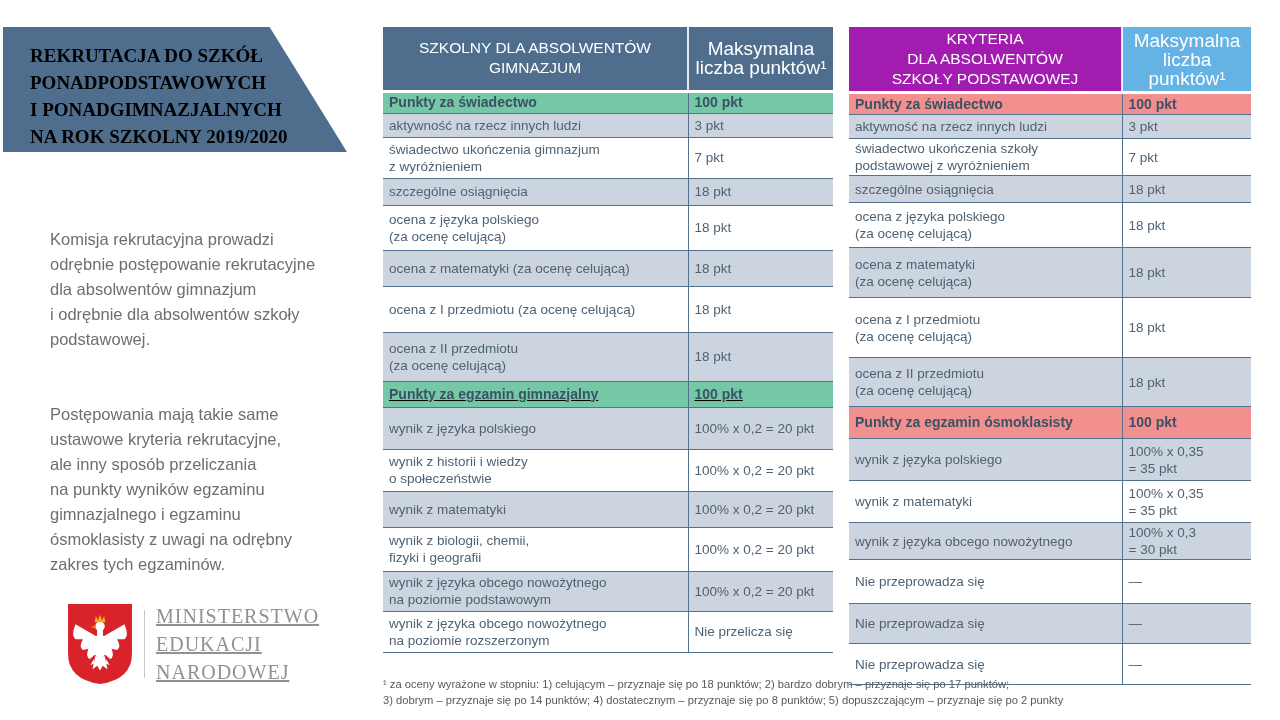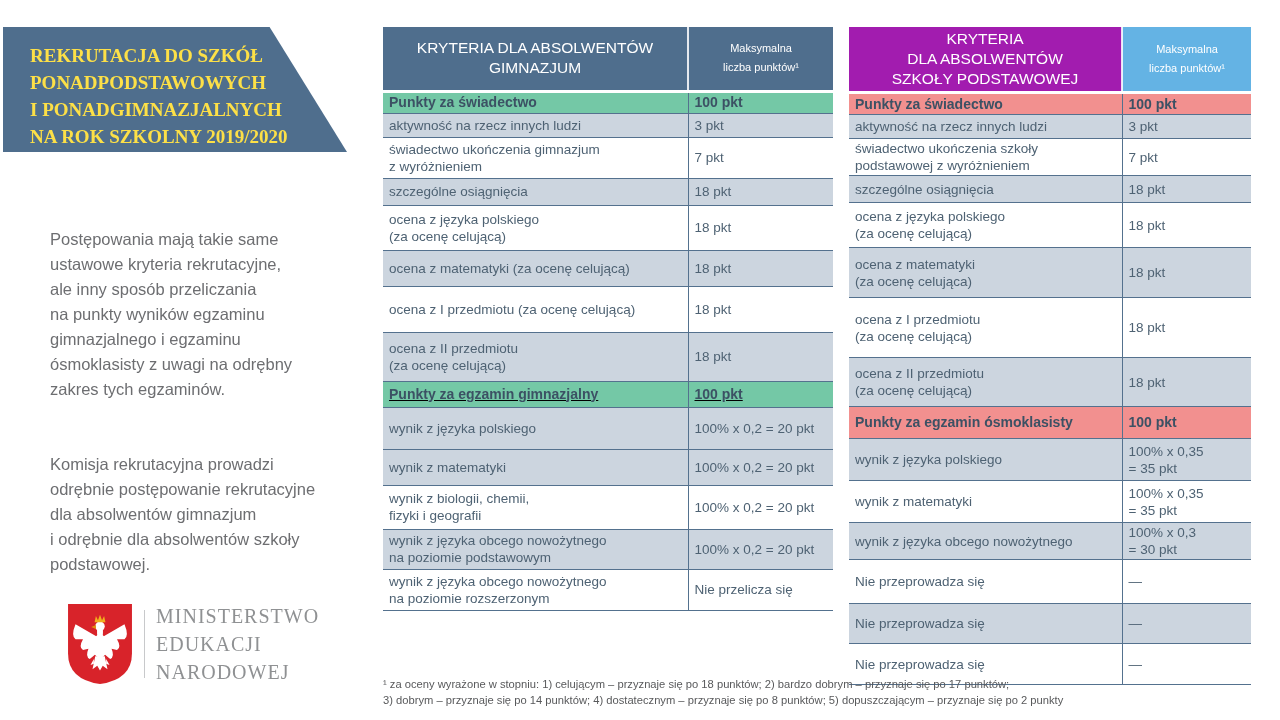--- a/index.html
+++ b/index.html
@@ -17,21 +17,21 @@
     position: absolute; left: 3px; top: 27px;
     width: 344px; height: 125px;
     background: var(--banner-bg, #4f6e8d);
     clip-path: polygon(0 0, 77.5% 0, 100% 100%, 0 100%);
   }
   .banner-text {
     padding: 15px 0 0 27px;
     font-family: "Liberation Serif", serif;
     font-weight: bold;
     font-size: 19px; line-height: 27px;
-    color: #fde047;
+    color: #000000;
     white-space: pre-line;
   }
 
   
   .intro {
     position: absolute; left: 50px; top: 202px; width: 320px;
     color: #6d6e71;
     font-size: 16.5px; line-height: 25px;
     white-space: pre-line;
   }
@@ -50,21 +50,21 @@
   table.crit th {
     color: #ffffff;
     font-weight: normal;
     text-align: center;
     vertical-align: middle;
     white-space: pre-line;
     border-bottom: 3px solid #ffffff;
     padding: 2px 4px;
   }
   table.crit th.h-label { font-size: 15.5px; line-height: 20px; }
-  table.crit th.h-value { font-size: 11px; line-height: 19px;
+  table.crit th.h-value { font-size: 19px; line-height: 19px;
     border-left: 2px solid rgba(255,255,255,0.85); }
 
   table.crit td {
     text-align: left;
     vertical-align: middle;
     white-space: pre-line;
     color: var(--body-text, #4e6273);
     font-size: 13.5px; line-height: 17px;
     border-bottom: 1px solid var(--row-border, #54718e);
     padding: 1px 6px;
@@ -89,58 +89,59 @@
   
   .logo { position: absolute; left: 66px; top: 601px; display: flex; align-items: center; }
   .shield { width: 68px; height: 86px; flex: 0 0 auto; }
   .logo-divider { width: 1px; height: 68px; background: #c8c9cb; margin: 0 11px 0 10px; }
   .ministry-name {
     font-family: "Liberation Serif", serif;
     font-size: 20px; line-height: 28px;
     letter-spacing: 1px;
     color: #8f9193;
     white-space: pre-line;
+    text-decoration: underline;
   }
 </style>
 </head>
 <body>
 
 <div class="page">
 
   <div class="banner">
     <div class="banner-text">REKRUTACJA DO SZKÓŁ
 PONADPODSTAWOWYCH
 I PONADGIMNAZJALNYCH
 NA ROK SZKOLNY 2019/2020</div>
   </div>
 
   <div class="intro">
+    <p>Komisja rekrutacyjna prowadzi
+odrębnie postępowanie rekrutacyjne
+dla absolwentów gimnazjum
+i odrębnie dla absolwentów szkoły
+podstawowej.</p>
     <p>Postępowania mają takie same
 ustawowe kryteria rekrutacyjne,
 ale inny sposób przeliczania
 na punkty wyników egzaminu
 gimnazjalnego i egzaminu
 ósmoklasisty z uwagi na odrębny
 zakres tych egzaminów.</p>
-    <p>Komisja rekrutacyjna prowadzi
-odrębnie postępowanie rekrutacyjne
-dla absolwentów gimnazjum
-i odrębnie dla absolwentów szkoły
-podstawowej.</p>
   </div>
 
   <div class="tbl-wrap gim">
       <table class="crit">
         <colgroup>
           <col class="c1">
           <col class="c2">
         </colgroup>
         <thead>
           <tr style="height: 64px;">
-            <th class="h-label" style="background: rgb(79, 110, 141);">KRYTERIA DLA ABSOLWENTÓW
+            <th class="h-label" style="background: rgb(79, 110, 141);">SZKOLNY DLA ABSOLWENTÓW
 GIMNAZJUM</th>
             <th class="h-value" style="background: rgb(79, 110, 141);">Maksymalna
 liczba punktów¹</th>
           </tr>
         </thead>
         <tbody>
           <tr class="row-section" style="height: 22px;">
             <td class="c-label" style="background: rgb(116, 200, 166);">Punkty za świadectwo</td>
             <td class="c-value" style="background: rgb(116, 200, 166);">100 pkt</td>
           </tr>
@@ -174,20 +175,25 @@
             <td class="c-label">ocena z II przedmiotu
 (za ocenę celującą)</td>
             <td class="c-value">18 pkt</td>
           </tr>
           <tr class="row-section" style="height: 26px; text-decoration: underline;">
             <td class="c-label" style="background: rgb(116, 200, 166);">Punkty za egzamin gimnazjalny</td>
             <td class="c-value" style="background: rgb(116, 200, 166);">100 pkt</td>
           </tr>
           <tr class="row-gray" style="height: 42px;">
             <td class="c-label">wynik z języka polskiego</td>
+            <td class="c-value">100% x 0,2 = 20 pkt</td>
+          </tr>
+          <tr class="row-white" style="height: 42px;">
+            <td class="c-label">wynik z historii i wiedzy
+o społeczeństwie</td>
             <td class="c-value">100% x 0,2 = 20 pkt</td>
           </tr>
           <tr class="row-gray" style="height: 36px;">
             <td class="c-label">wynik z matematyki</td>
             <td class="c-value">100% x 0,2 = 20 pkt</td>
           </tr>
           <tr class="row-white" style="height: 44px;">
             <td class="c-label">wynik z biologii, chemii,
 fizyki i geografii</td>
             <td class="c-value">100% x 0,2 = 20 pkt</td>

